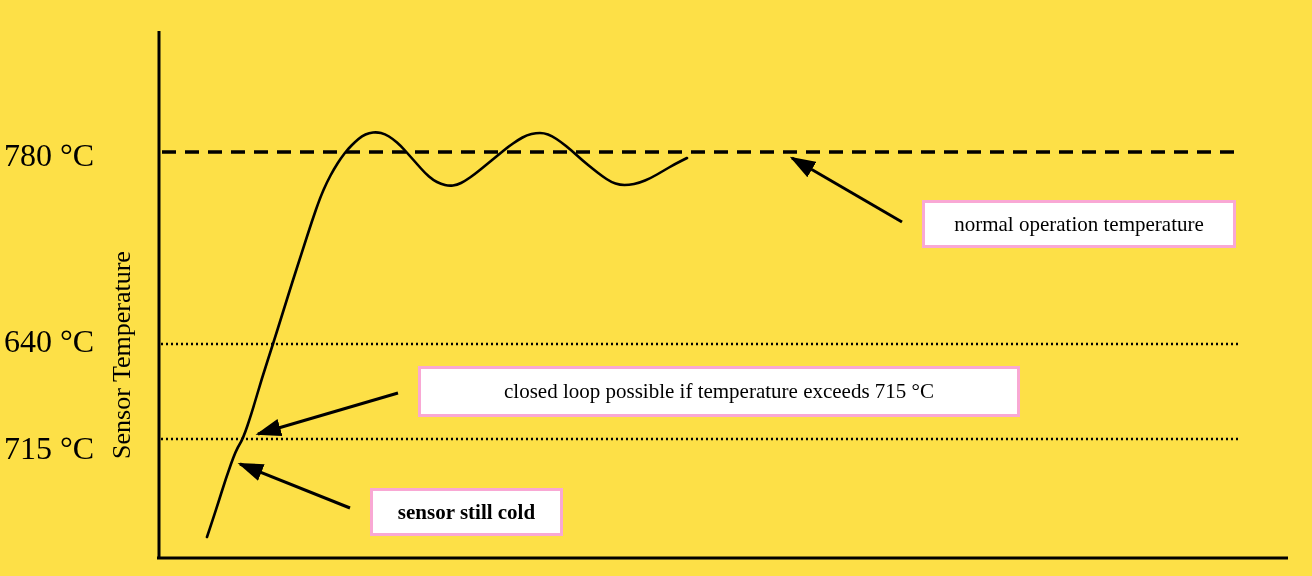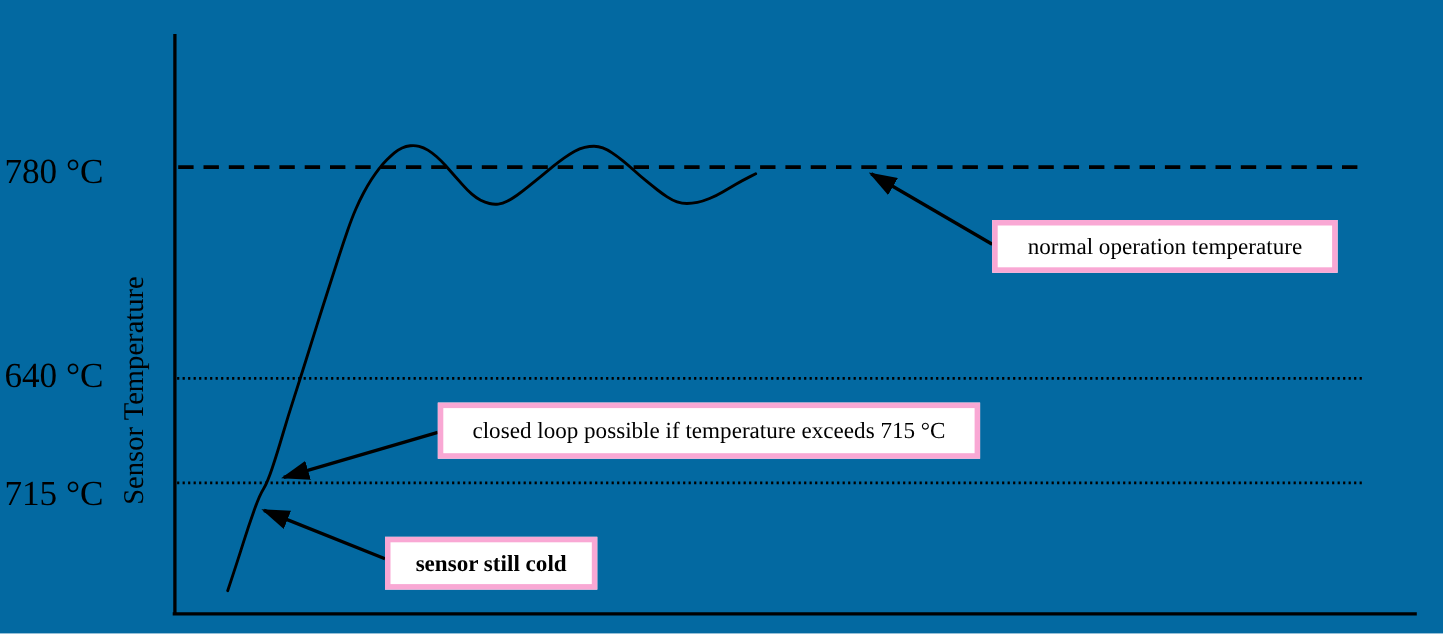--- a/index.html
+++ b/index.html
@@ -1,40 +1,41 @@
 <!DOCTYPE html>
 <html><head>
 <meta charset="utf-8">
 <style>
   html,body{margin:0;padding:0;background:#ffffff;}
   .fig{
     position:relative;
     width:1312px;height:576px;
-    background:#0369a1;
+    background:#fde047;
     font-family:"Liberation Serif", serif;
     color:#000;
     overflow:hidden;
   }
   .fig svg{position:absolute;left:0;top:0;}
   .tick{
     position:absolute;left:4px;
     transform:translateY(-50%);
     font-size:32px;line-height:1;white-space:nowrap;
   }
   .ytitle{
     position:absolute;left:122px;top:355px;
     transform:translate(-50%,-50%) rotate(-90deg);
     font-size:26px;white-space:nowrap;
   }
   .ann{
     position:absolute;box-sizing:border-box;
-    border:5px solid #f9a8d4;background:#fff;
+    border:3px solid #f9a8d4;background:#fff;
     display:flex;align-items:center;justify-content:center;
     font-size:21px;white-space:nowrap;
     padding:0 10px;
+    margin-left:20px;
   }
   .stroke{stroke:#000;fill:none;}
   .curve{stroke-width:2.6;stroke-linecap:round;stroke-linejoin:round;}
   .axis{stroke-width:3;}
   .dash780{stroke-width:3.4;stroke-dasharray:14 9;}
   .dot{stroke-width:2.4;stroke-dasharray:2 3;}
   .arrow{stroke-width:3;}
 </style>
 </head>
 <body>
@@ -59,17 +60,17 @@
   </svg>
 
   <div class="tick" style="top: 155px;">780 °C</div>
   <div class="tick" style="top: 341px;">640 °C</div>
   <div class="tick" style="top: 448px; font-family: Liberation Serif, serif;">715 °C</div>
 
   <div class="ytitle">Sensor Temperature</div>
 
   <div class="ann" style="left:902px;top:200px;width:314px;height:48px;">normal operation temperature</div>
 
-  <div class="ann" style="left:398px;top:366px;width:493px;height:51px;">closed loop possible if temperature exceeds 715 °C</div>
+  <div class="ann" style="left:398px;top:366px;width:602px;height:51px;">closed loop possible if temperature exceeds 715 °C</div>
 
   <div class="ann" style="left:350px;top:488px;width:193px;height:48px;font-weight:bold;">sensor still cold</div>
 
 </div>
 
 </body></html>

